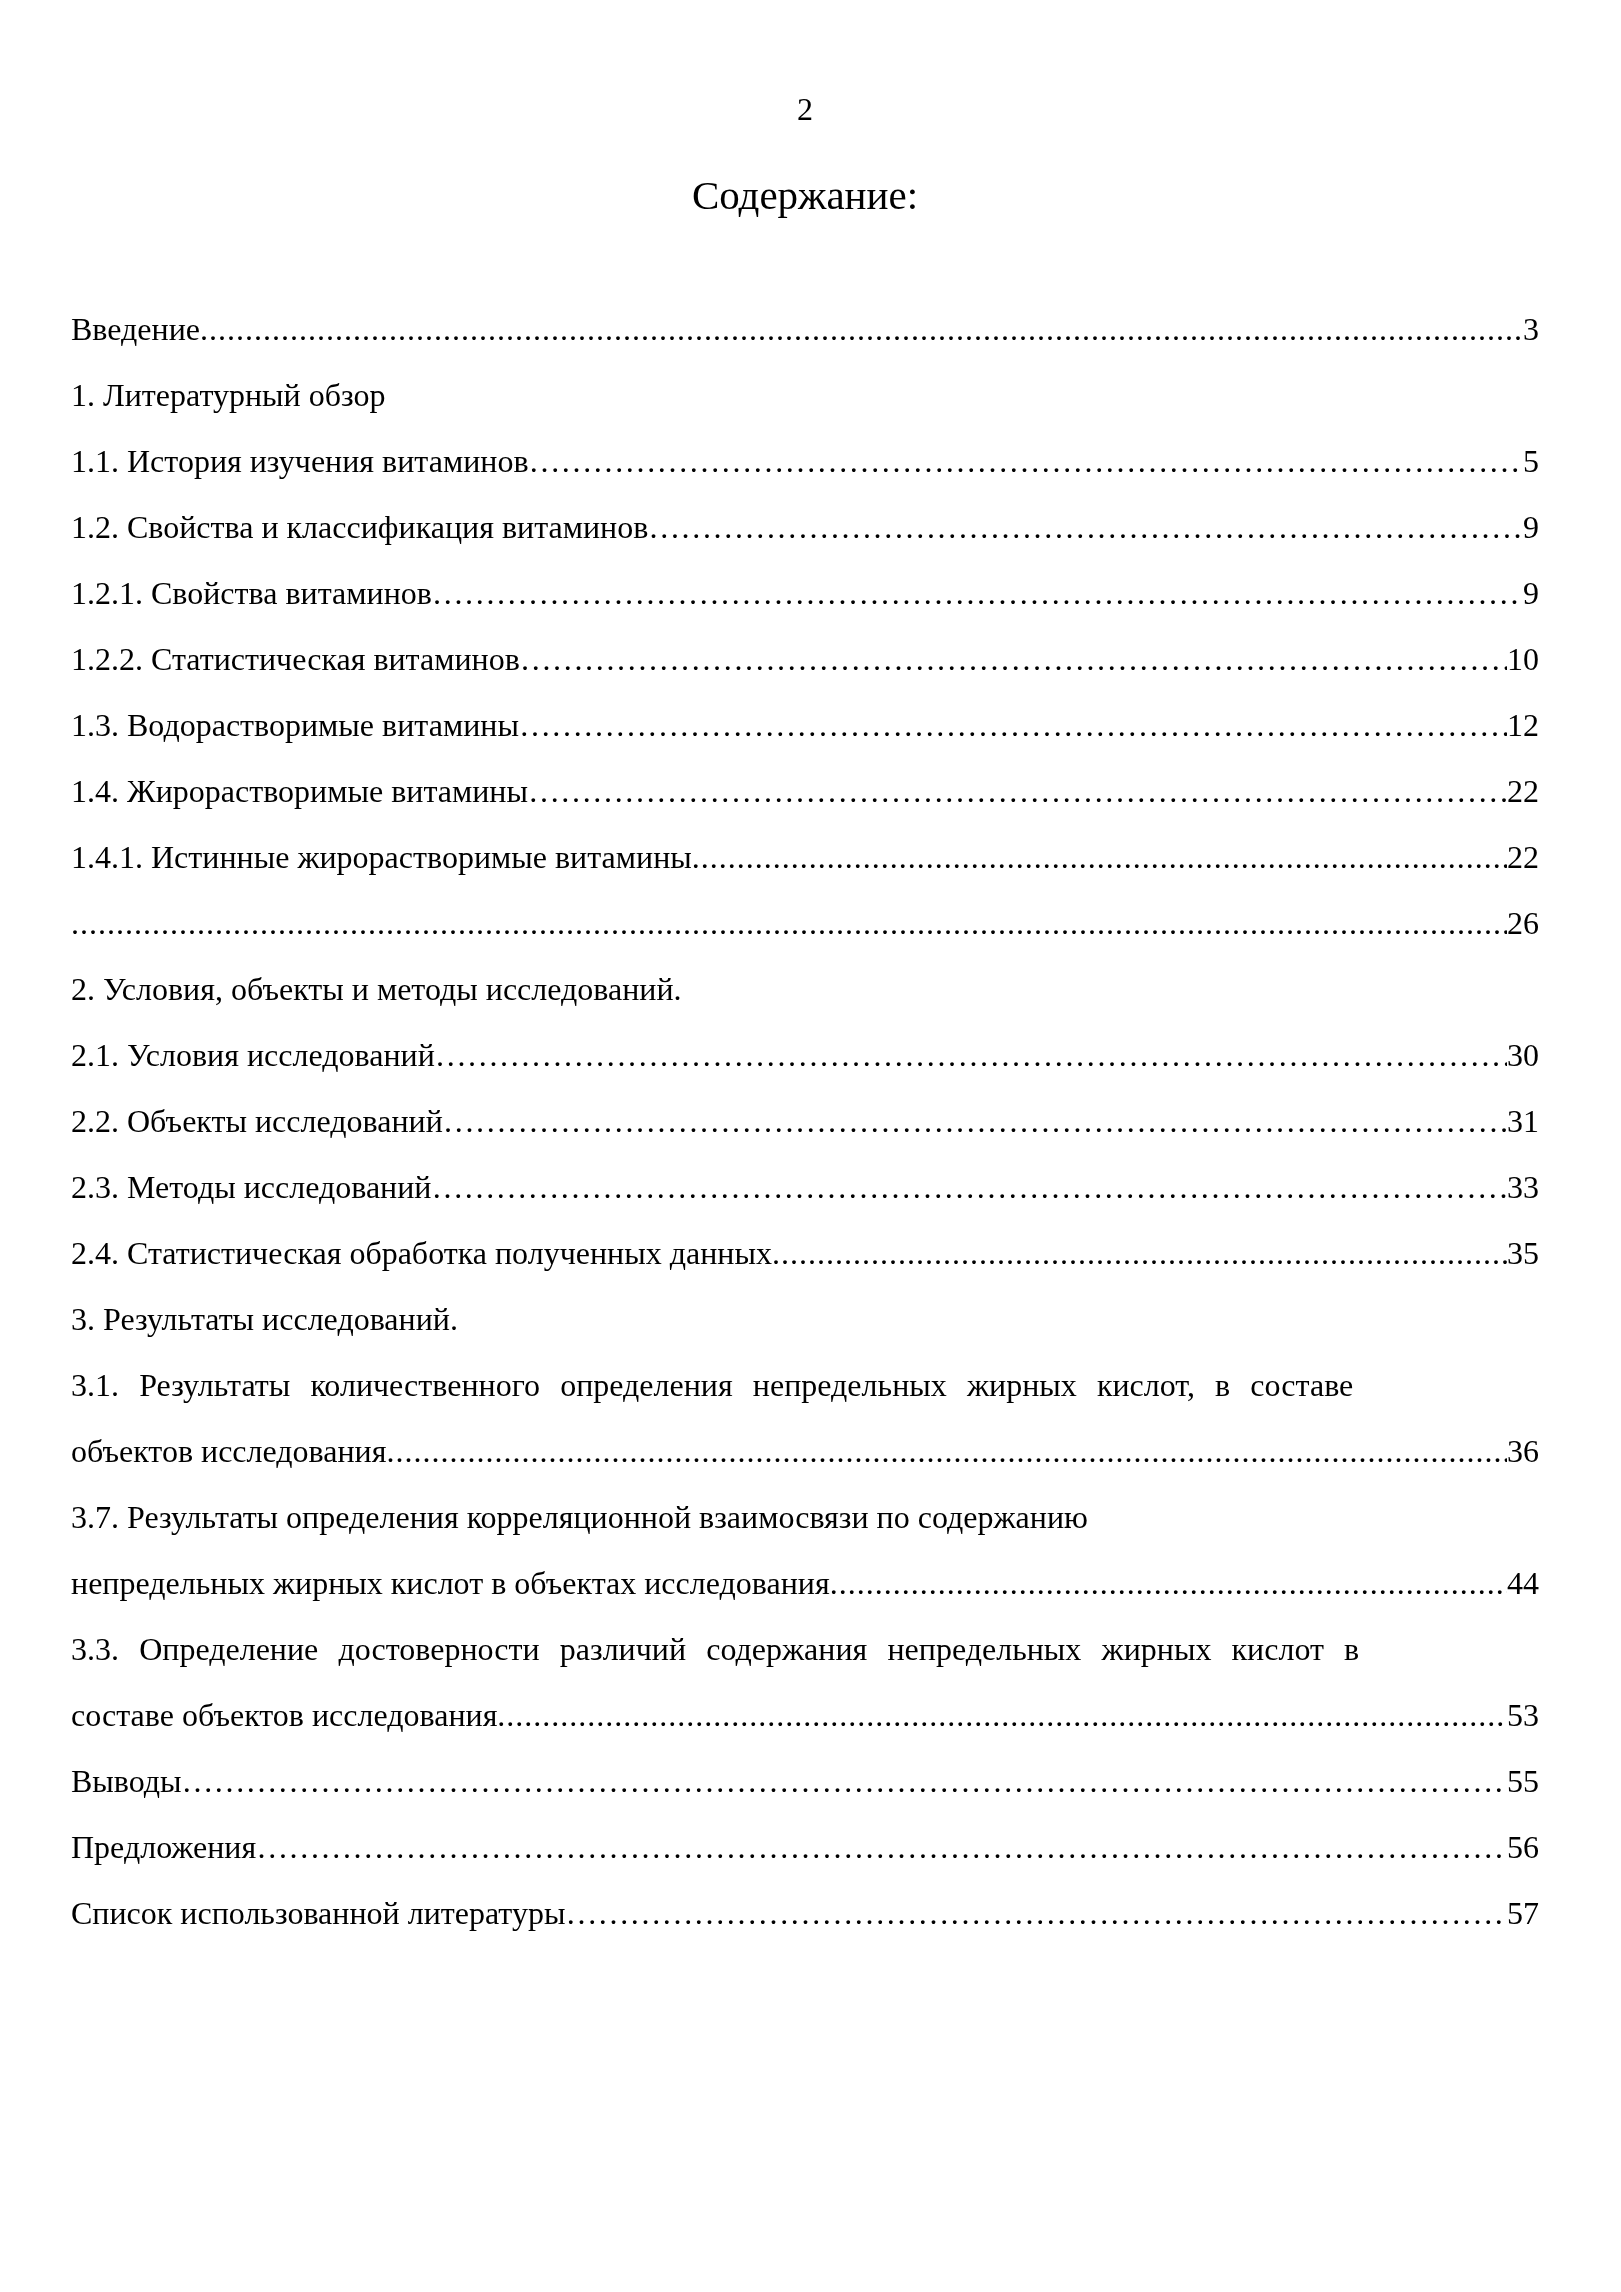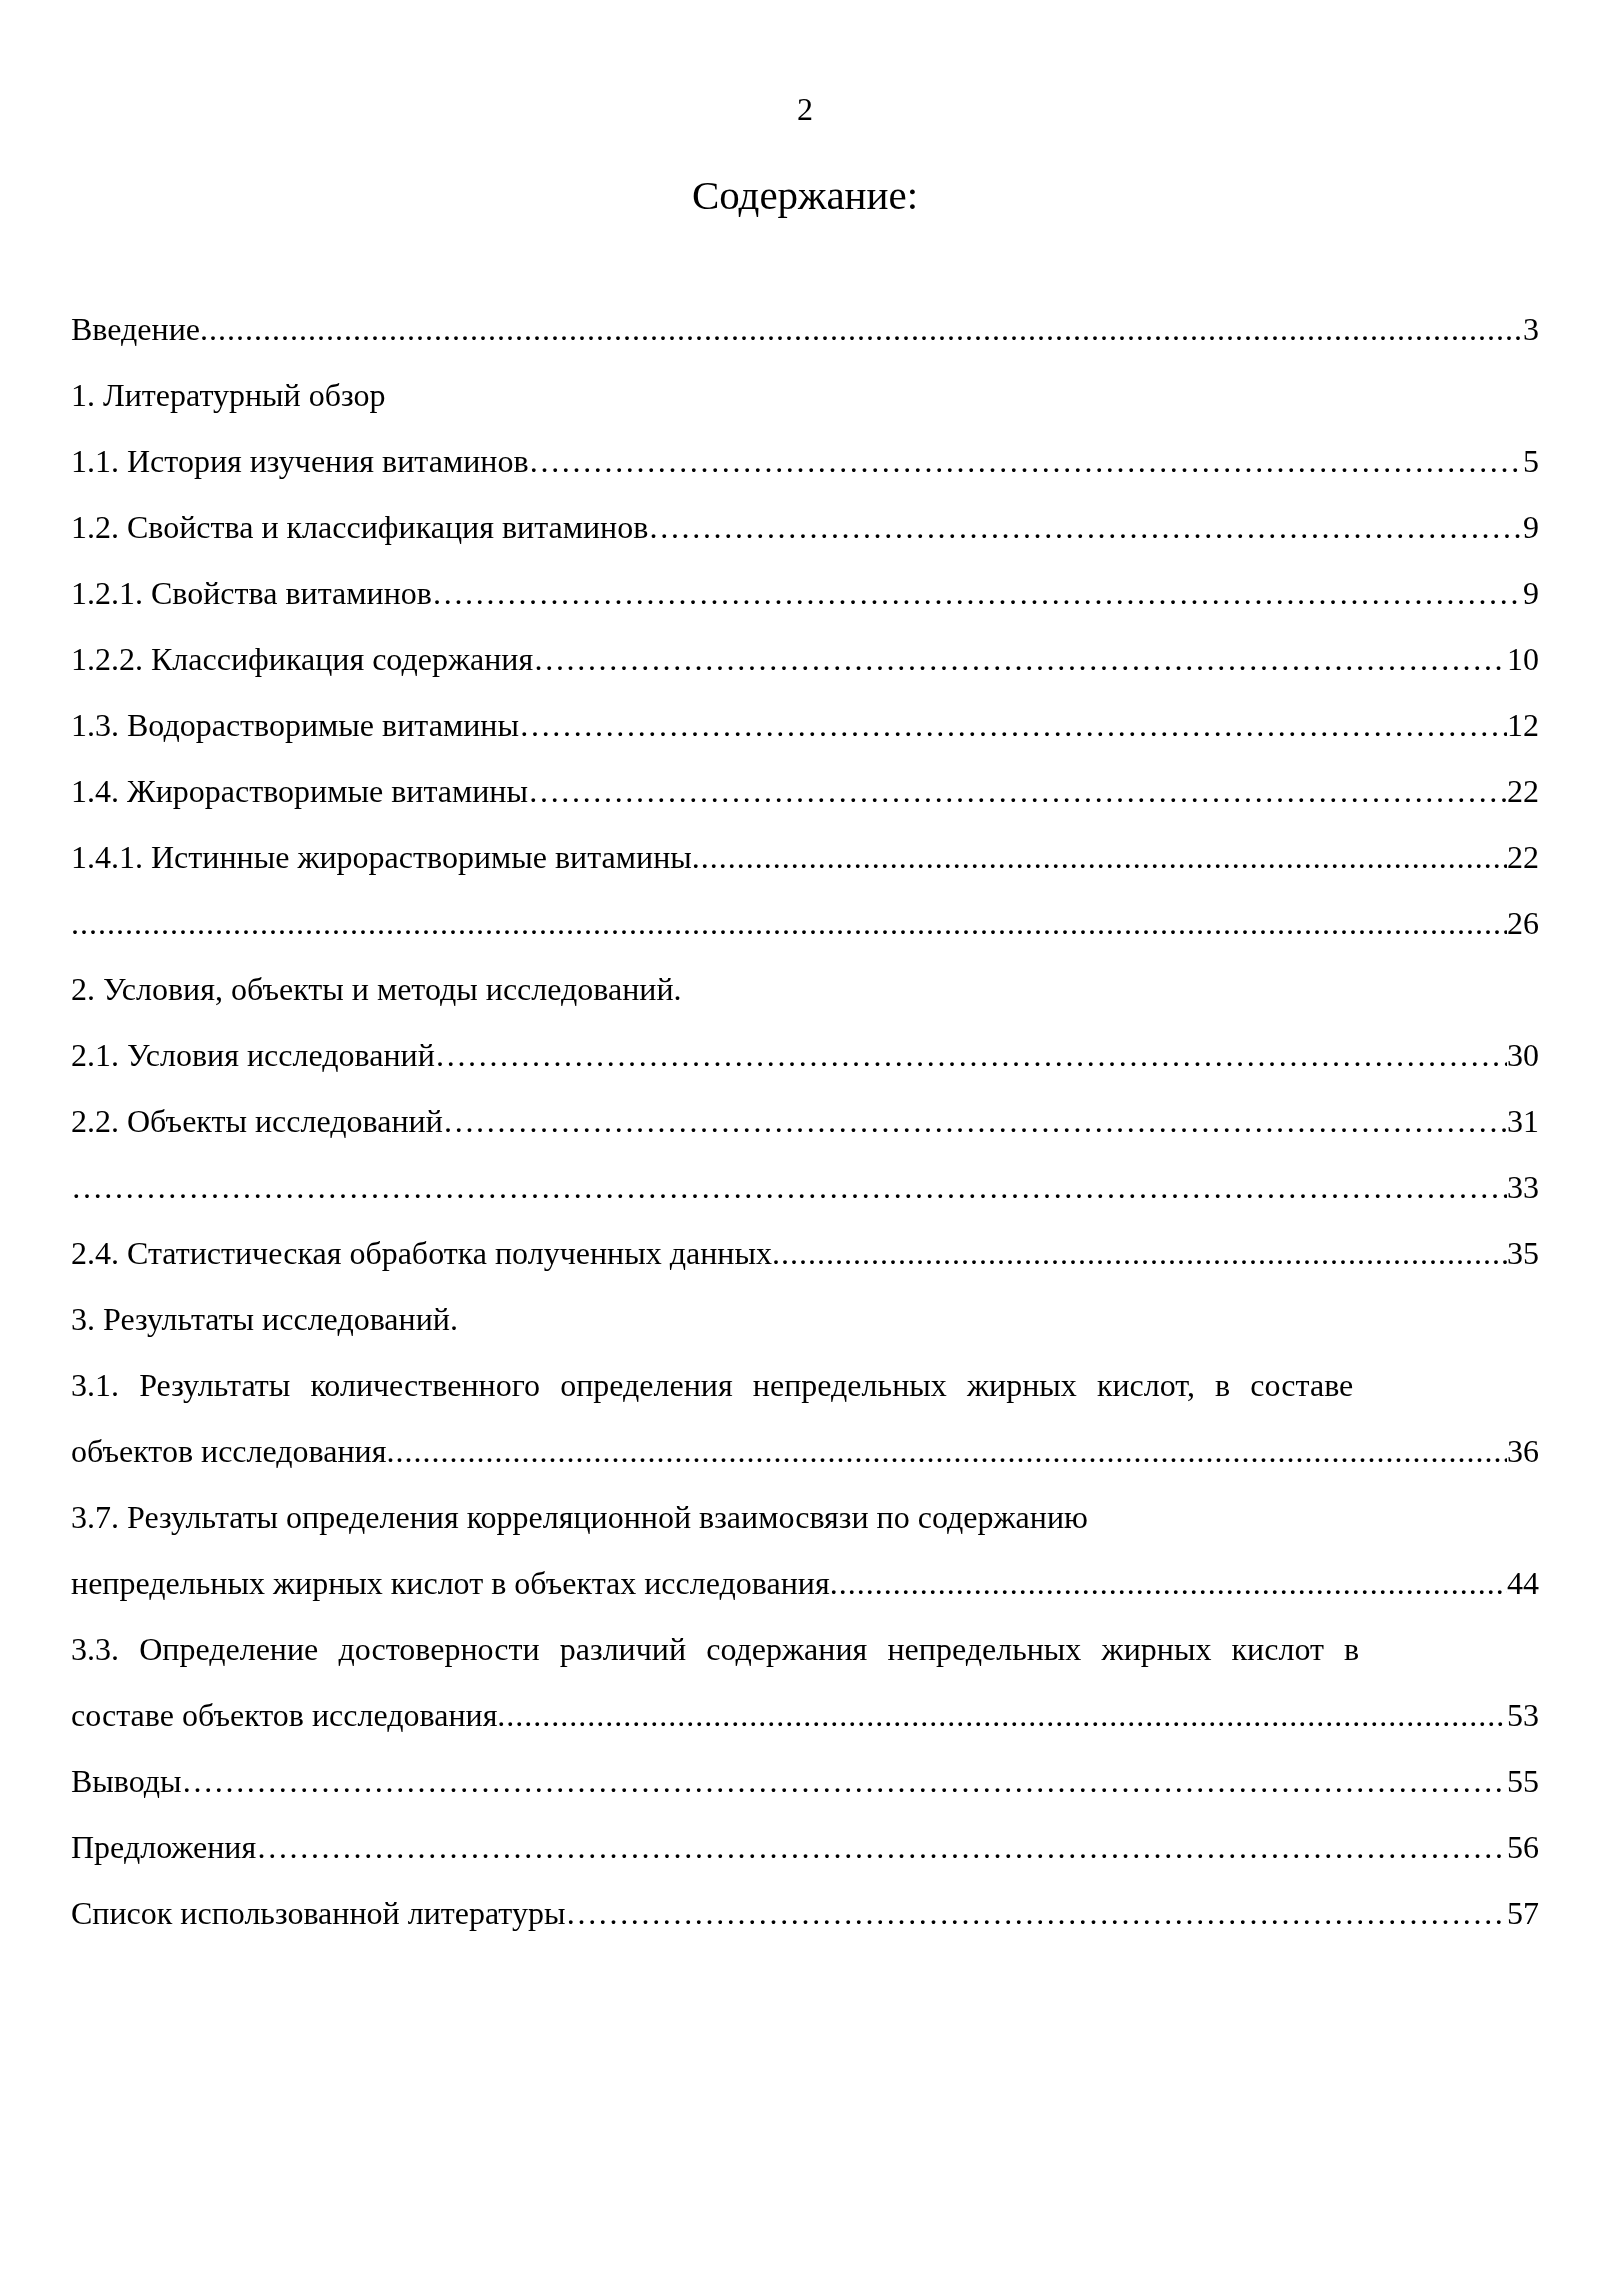--- a/index.html
+++ b/index.html
@@ -93,21 +93,21 @@
     <span class="toc-text">1.2. Свойства и классификация витаминов</span>
     <span class="toc-leader ellipsis">……………………………………………………………………………………………………………………………………………………………………………………………………………………………………………………………………………………………………………………………………………………………………………………………………………………………………………………………………………………………………………………………………………………</span>
     <span class="toc-page">9</span>
   </div>
       <div class="toc-row">
     <span class="toc-text">1.2.1. Свойства витаминов</span>
     <span class="toc-leader ellipsis">……………………………………………………………………………………………………………………………………………………………………………………………………………………………………………………………………………………………………………………………………………………………………………………………………………………………………………………………………………………………………………………………………………………</span>
     <span class="toc-page">9</span>
   </div>
       <div class="toc-row">
-    <span class="toc-text">1.2.2. Классификация содержания</span>
+    <span class="toc-text">1.2.2. Статистическая витаминов</span>
     <span class="toc-leader ellipsis">……………………………………………………………………………………………………………………………………………………………………………………………………………………………………………………………………………………………………………………………………………………………………………………………………………………………………………………………………………………………………………………………………………………</span>
     <span class="toc-page">10</span>
   </div>
       <div class="toc-row">
     <span class="toc-text">1.3. Водорастворимые витамины</span>
     <span class="toc-leader ellipsis">……………………………………………………………………………………………………………………………………………………………………………………………………………………………………………………………………………………………………………………………………………………………………………………………………………………………………………………………………………………………………………………………………………………</span>
     <span class="toc-page">12</span>
   </div>
       <div class="toc-row">
     <span class="toc-text">1.4. Жирорастворимые витамины</span>
@@ -131,20 +131,21 @@
     <span class="toc-text">2.1. Условия исследований</span>
     <span class="toc-leader ellipsis">……………………………………………………………………………………………………………………………………………………………………………………………………………………………………………………………………………………………………………………………………………………………………………………………………………………………………………………………………………………………………………………………………………………</span>
     <span class="toc-page">30</span>
   </div>
       <div class="toc-row">
     <span class="toc-text">2.2. Объекты исследований</span>
     <span class="toc-leader ellipsis">……………………………………………………………………………………………………………………………………………………………………………………………………………………………………………………………………………………………………………………………………………………………………………………………………………………………………………………………………………………………………………………………………………………</span>
     <span class="toc-page">31</span>
   </div>
       <div class="toc-row">
+    <span class="toc-text">2.3. Методы исследований</span>
     <span class="toc-leader ellipsis">……………………………………………………………………………………………………………………………………………………………………………………………………………………………………………………………………………………………………………………………………………………………………………………………………………………………………………………………………………………………………………………………………………………</span>
     <span class="toc-page">33</span>
   </div>
       <div class="toc-row">
     <span class="toc-text">2.4. Статистическая обработка полученных данных</span>
     <span class="toc-leader fine">........................................................................................................................................................................................................</span>
     <span class="toc-page">35</span>
   </div>
       <div class="toc-row">
     <span class="toc-text">3. Результаты исследований.</span>

